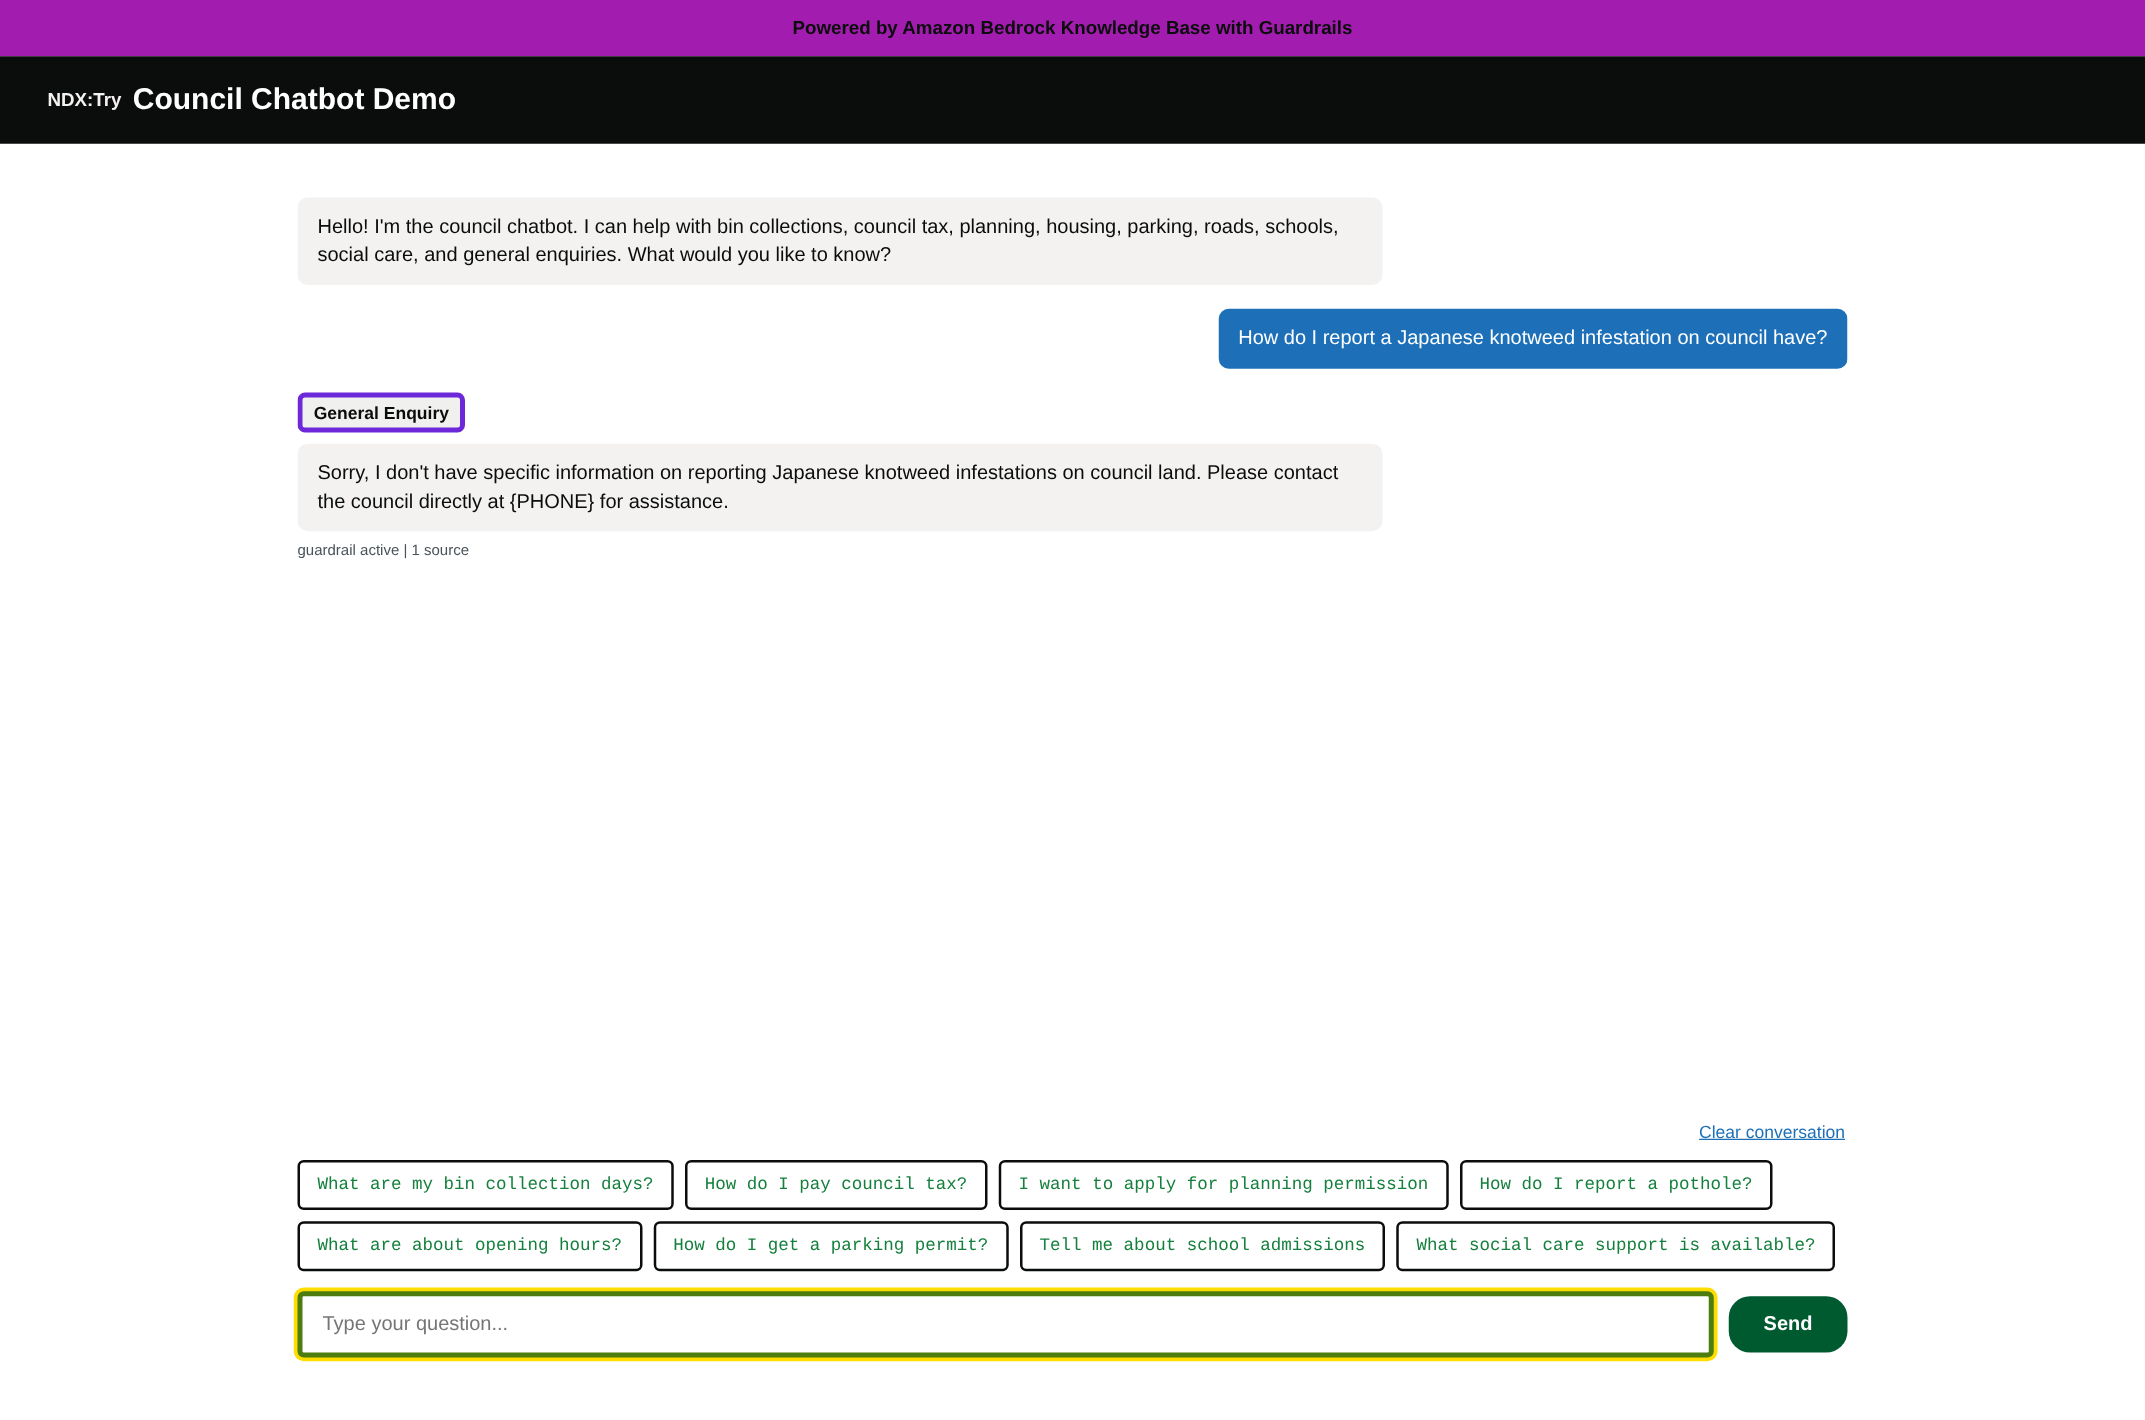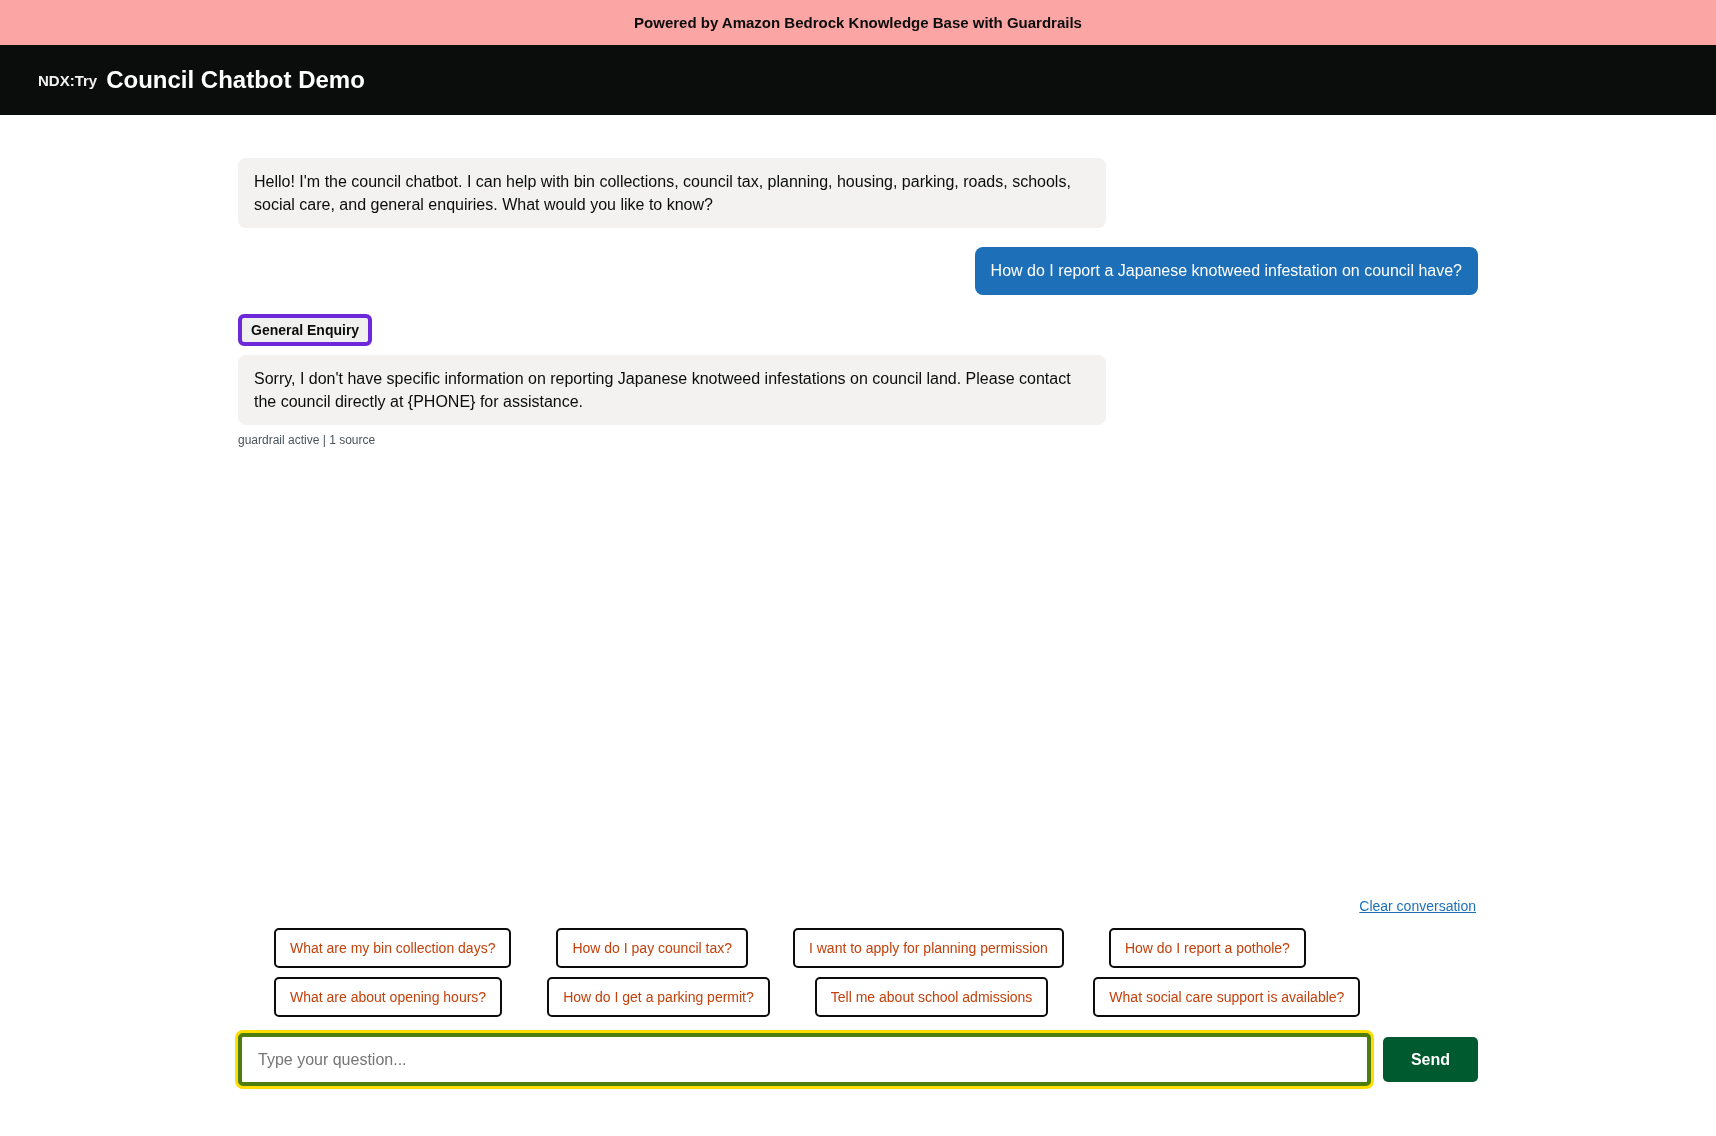--- a/index.html
+++ b/index.html
@@ -6,21 +6,21 @@
   html, body { background: #ffffff; }
   body {
     font-family: "Liberation Sans", sans-serif;
     color: #0b0c0c;
     width: 1716px;
     min-height: 1136px;
   }
 
   
   .banner {
-    background: #fca5a5;
+    background: #a21caf;
     height: 45px;
     display: flex;
     align-items: center;
     justify-content: center;
     font-size: 15px;
     font-weight: bold;
     color: #0b0c0c;
   }
 
   
@@ -95,25 +95,24 @@
     flex-wrap: wrap;
     gap: 9px;
     margin-bottom: 16px;
   }
   .chip {
     background: #ffffff;
     border: 2px solid #0b0c0c;
     border-radius: 5px;
     padding: 9px 14px;
     font-size: 14px;
-    color: #c2410c;
-    font-family: Liberation Sans, sans-serif;
+    color: #15803d;
+    font-family: Liberation Mono, monospace;
     cursor: pointer;
     line-height: 1.3;
-    margin-left: 36px;
   }
 
   
   .composer { display: flex; align-items: center; gap: 12px; margin-top: 16px; }
   .question-input {
     flex: 1;
     height: 53px;
     border: 4px solid #4d7c0f;
     border-radius: 5px;
     box-shadow: 0 0 0 3px #ffdd00;
@@ -123,21 +122,21 @@
     color: #0b0c0c;
     outline: none;
     background: #ffffff;
   }
   .question-input::placeholder { color: #757575; }
   .send-btn {
     height: 45px;
     background: #005a30;
     color: #ffffff;
     border: none;
-    border-radius: 5px;
+    border-radius: 17px;
     font-size: 16px;
     font-weight: bold;
     font-family: inherit;
     padding: 0 28px;
     cursor: pointer;
   }
 </style>
 </head>
 <body>
 

